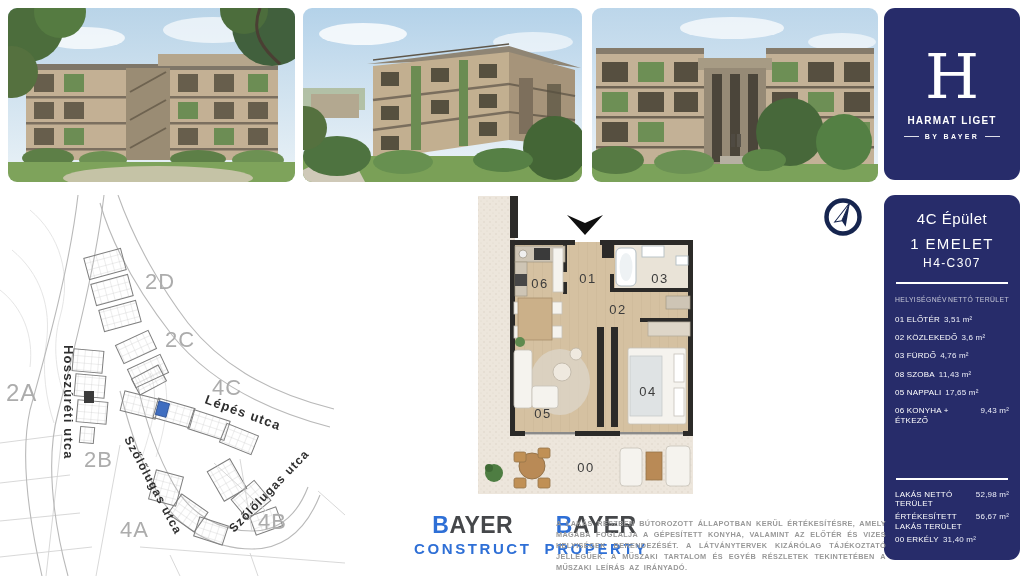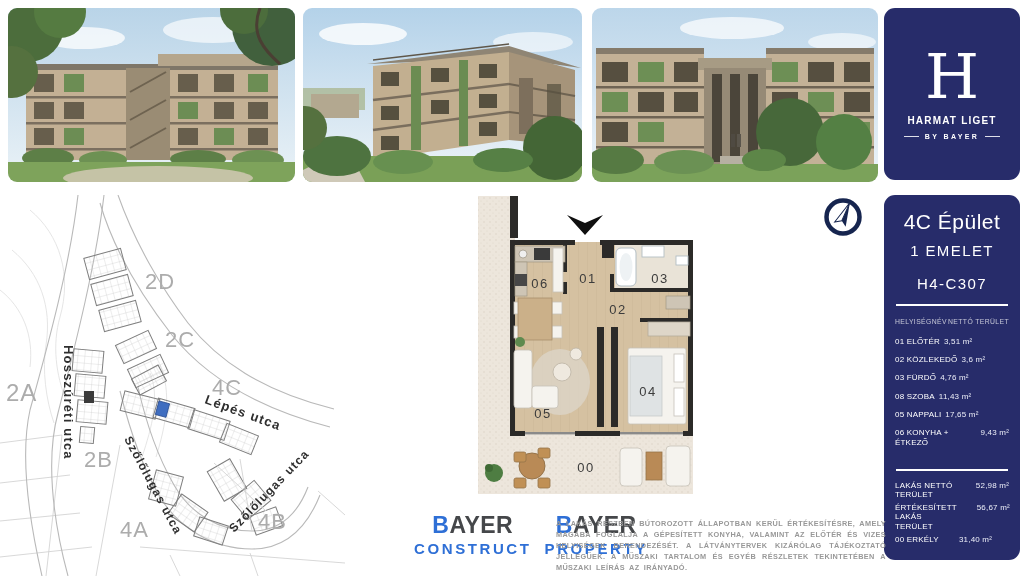--- a/index.html
+++ b/index.html
@@ -20,31 +20,31 @@
   .logo-h{font-family:"DejaVu Serif","Liberation Serif",serif;font-size:62px;line-height:.95;font-weight:400;}
   .logo-title{font-size:10px;font-weight:700;letter-spacing:1.2px;margin-top:9px;white-space:nowrap;}
   .logo-sub{display:flex;align-items:center;gap:6px;margin-top:7px;}
   .logo-sub .txt{font-size:7px;font-weight:700;letter-spacing:2.4px;}
   .dash{width:15px;height:1px;background:rgba(255,255,255,.85);}
 
   
   .info-panel{position:absolute;left:884px;top:195px;width:136px;height:365px;background:#272c6a;
               border-radius:11px;color:#fff;display:flex;flex-direction:column;
               padding:15px 11px 14px;box-sizing:border-box;}
-  .unit-title{font-size:21px;font-weight:400;text-align:center;letter-spacing:.5px;}
+  .unit-title{font-size:15px;font-weight:400;text-align:center;letter-spacing:.5px;}
   .unit-floor{font-size:15px;letter-spacing:1.4px;text-align:center;margin-top:8px;}
-  .unit-code{font-size:15px;letter-spacing:1.4px;text-align:center;margin-top:16px;}
+  .unit-code{font-size:12px;letter-spacing:1.4px;text-align:center;margin-top:4px;}
   .div{border:none;border-top:2px solid #fff;margin:12px 1px 9px;}
   .div2{border:none;border-top:2px solid #fff;margin:0 1px 8px;}
   .cols{display:flex;justify-content:space-between;font-size:6.8px;letter-spacing:.4px;
         color:rgba(255,255,255,.72);margin:3px 0 7px;}
   .rowline{display:flex;align-items:baseline;
            font-size:8px;letter-spacing:.2px;margin:4.6px 0;line-height:1.15;}
   .rowline .val{color:#eceef8;white-space:nowrap;margin-left:4px;}
-  .tot{margin:2px 0;gap:16px;}
+  .tot{margin:2px 0;}
   .tot .nm{max-width:80px;}
   .spacer{flex:1;}
 
   
   .sitemap{position:absolute;left:0;top:195px;width:345px;height:381px;}
   .floorplan{position:absolute;left:470px;top:190px;width:250px;height:312px;}
   .compass{position:absolute;left:820px;top:194px;width:46px;height:46px;}
 
   .maplabel{font-family:"Liberation Sans",sans-serif;font-size:22px;fill:#acacac;letter-spacing:1px;}
   .maplabel.big{font-size:24px;}

